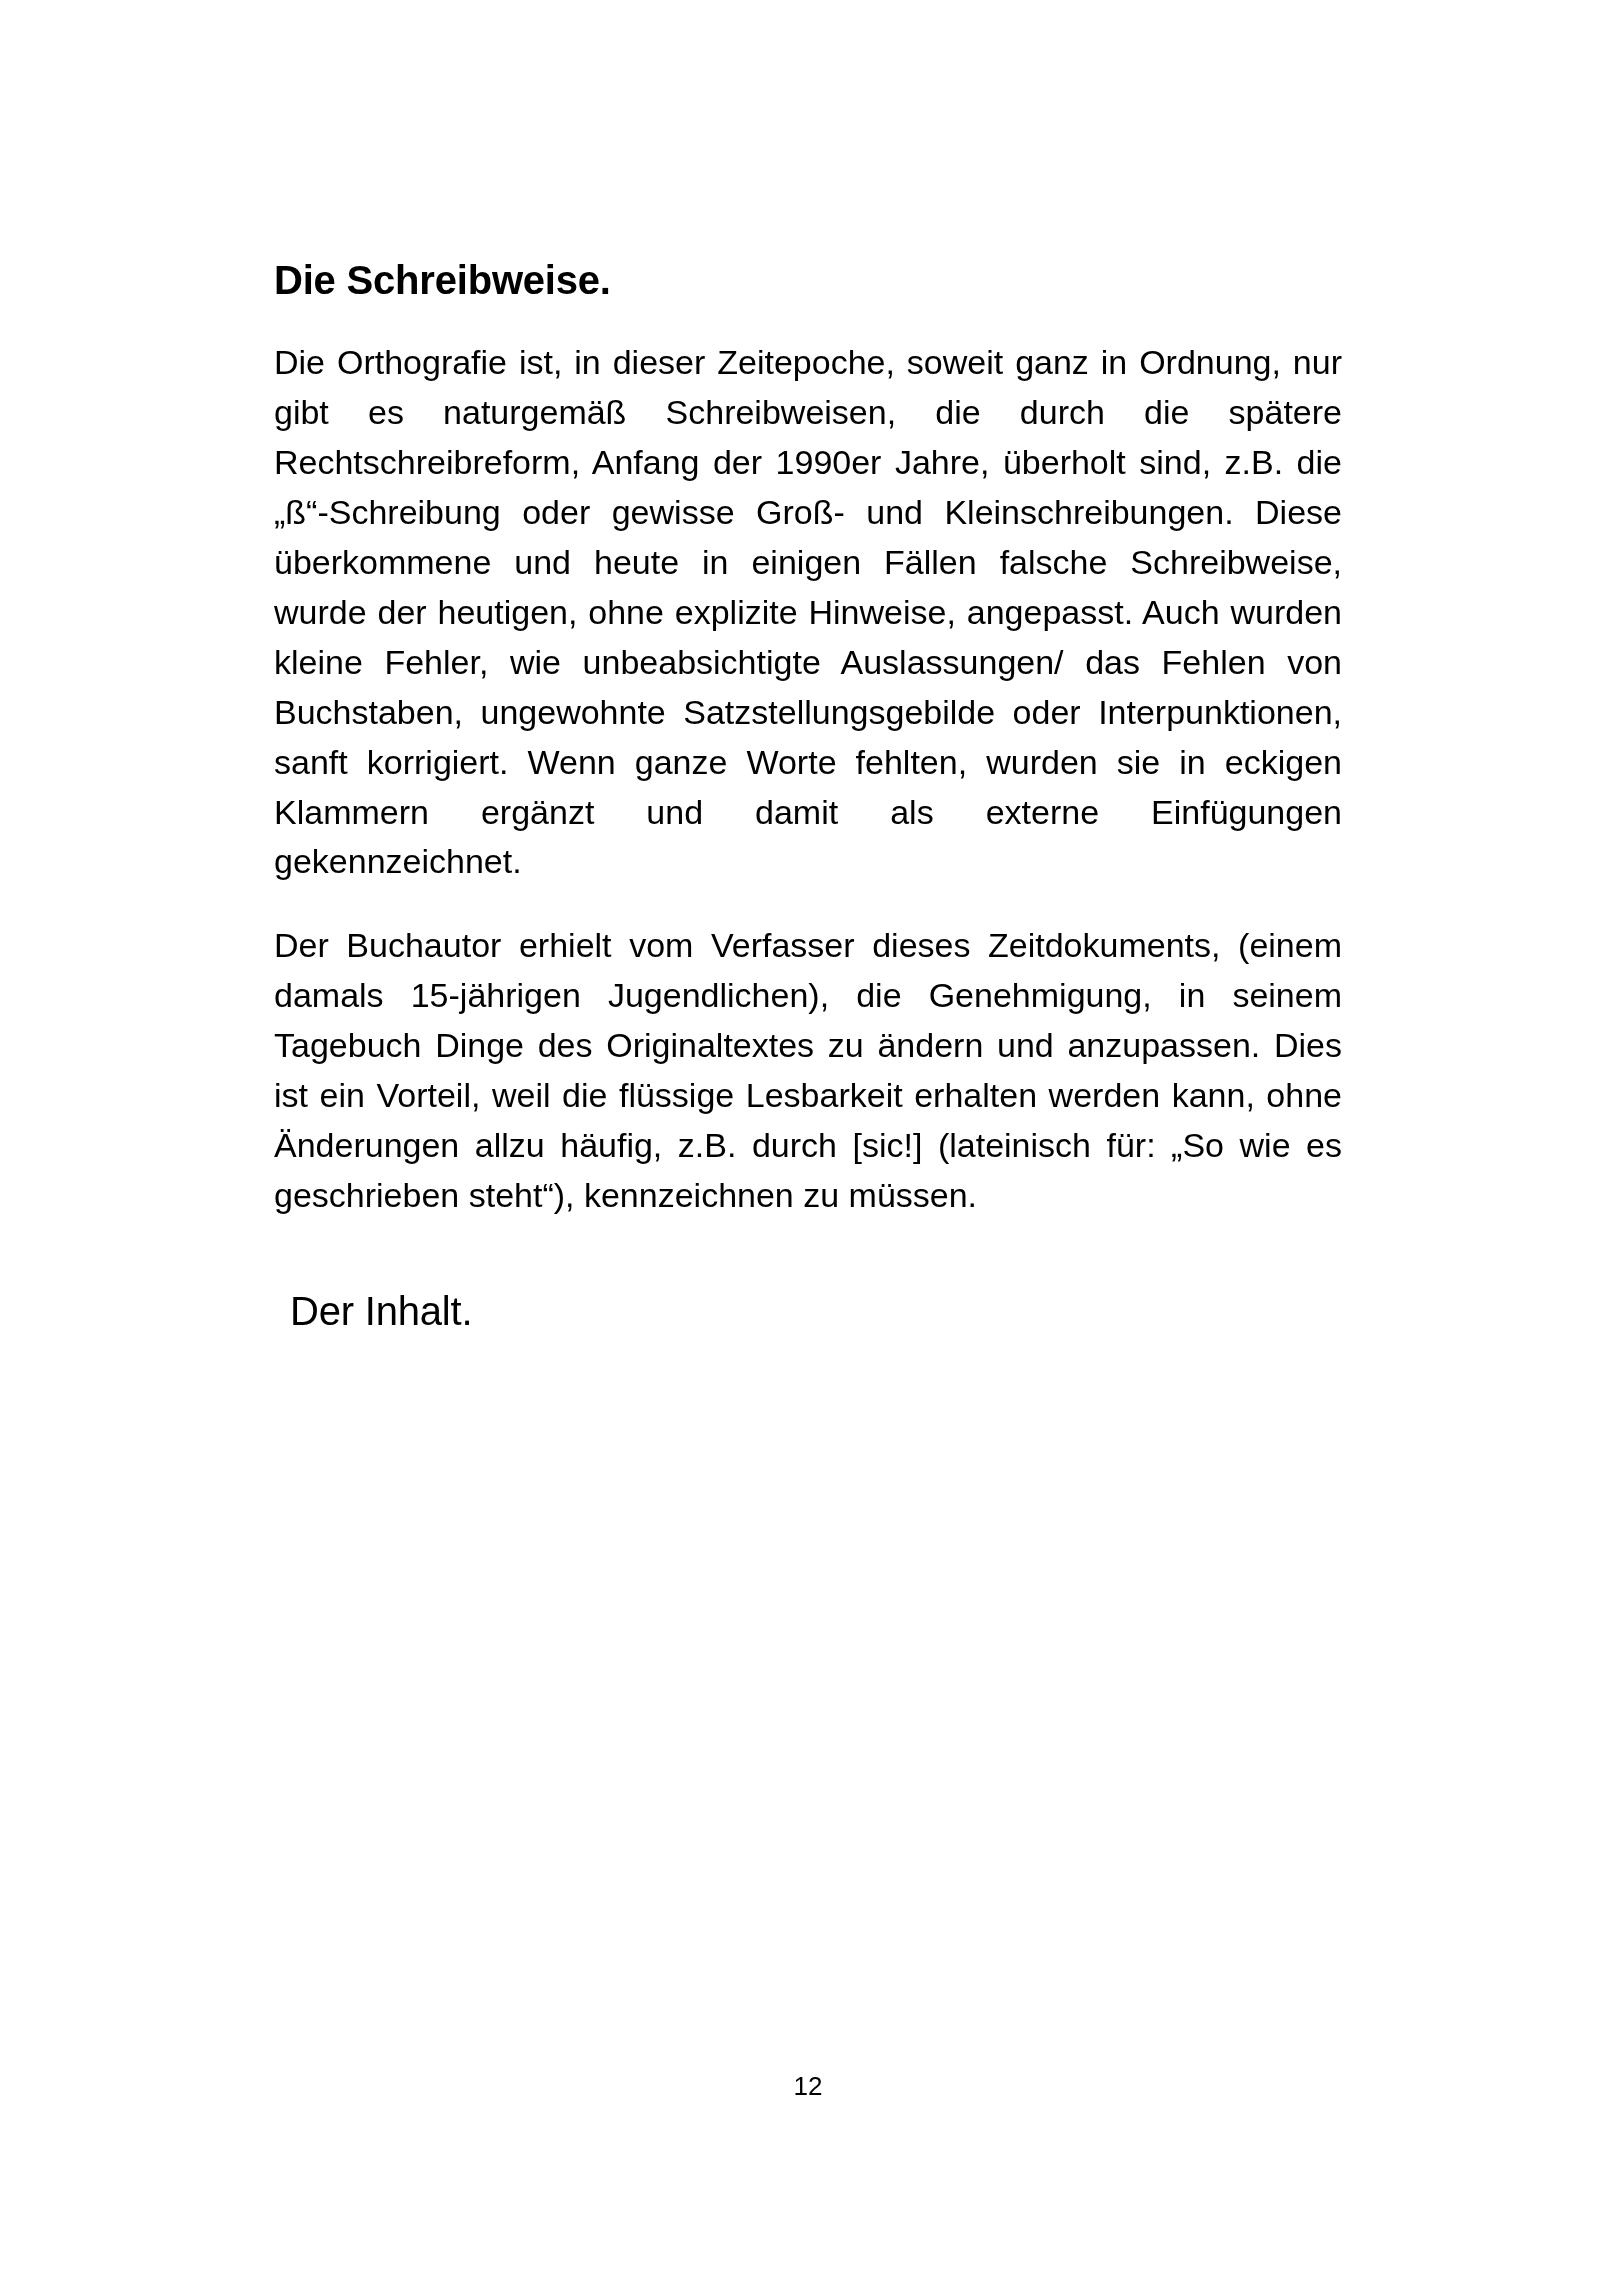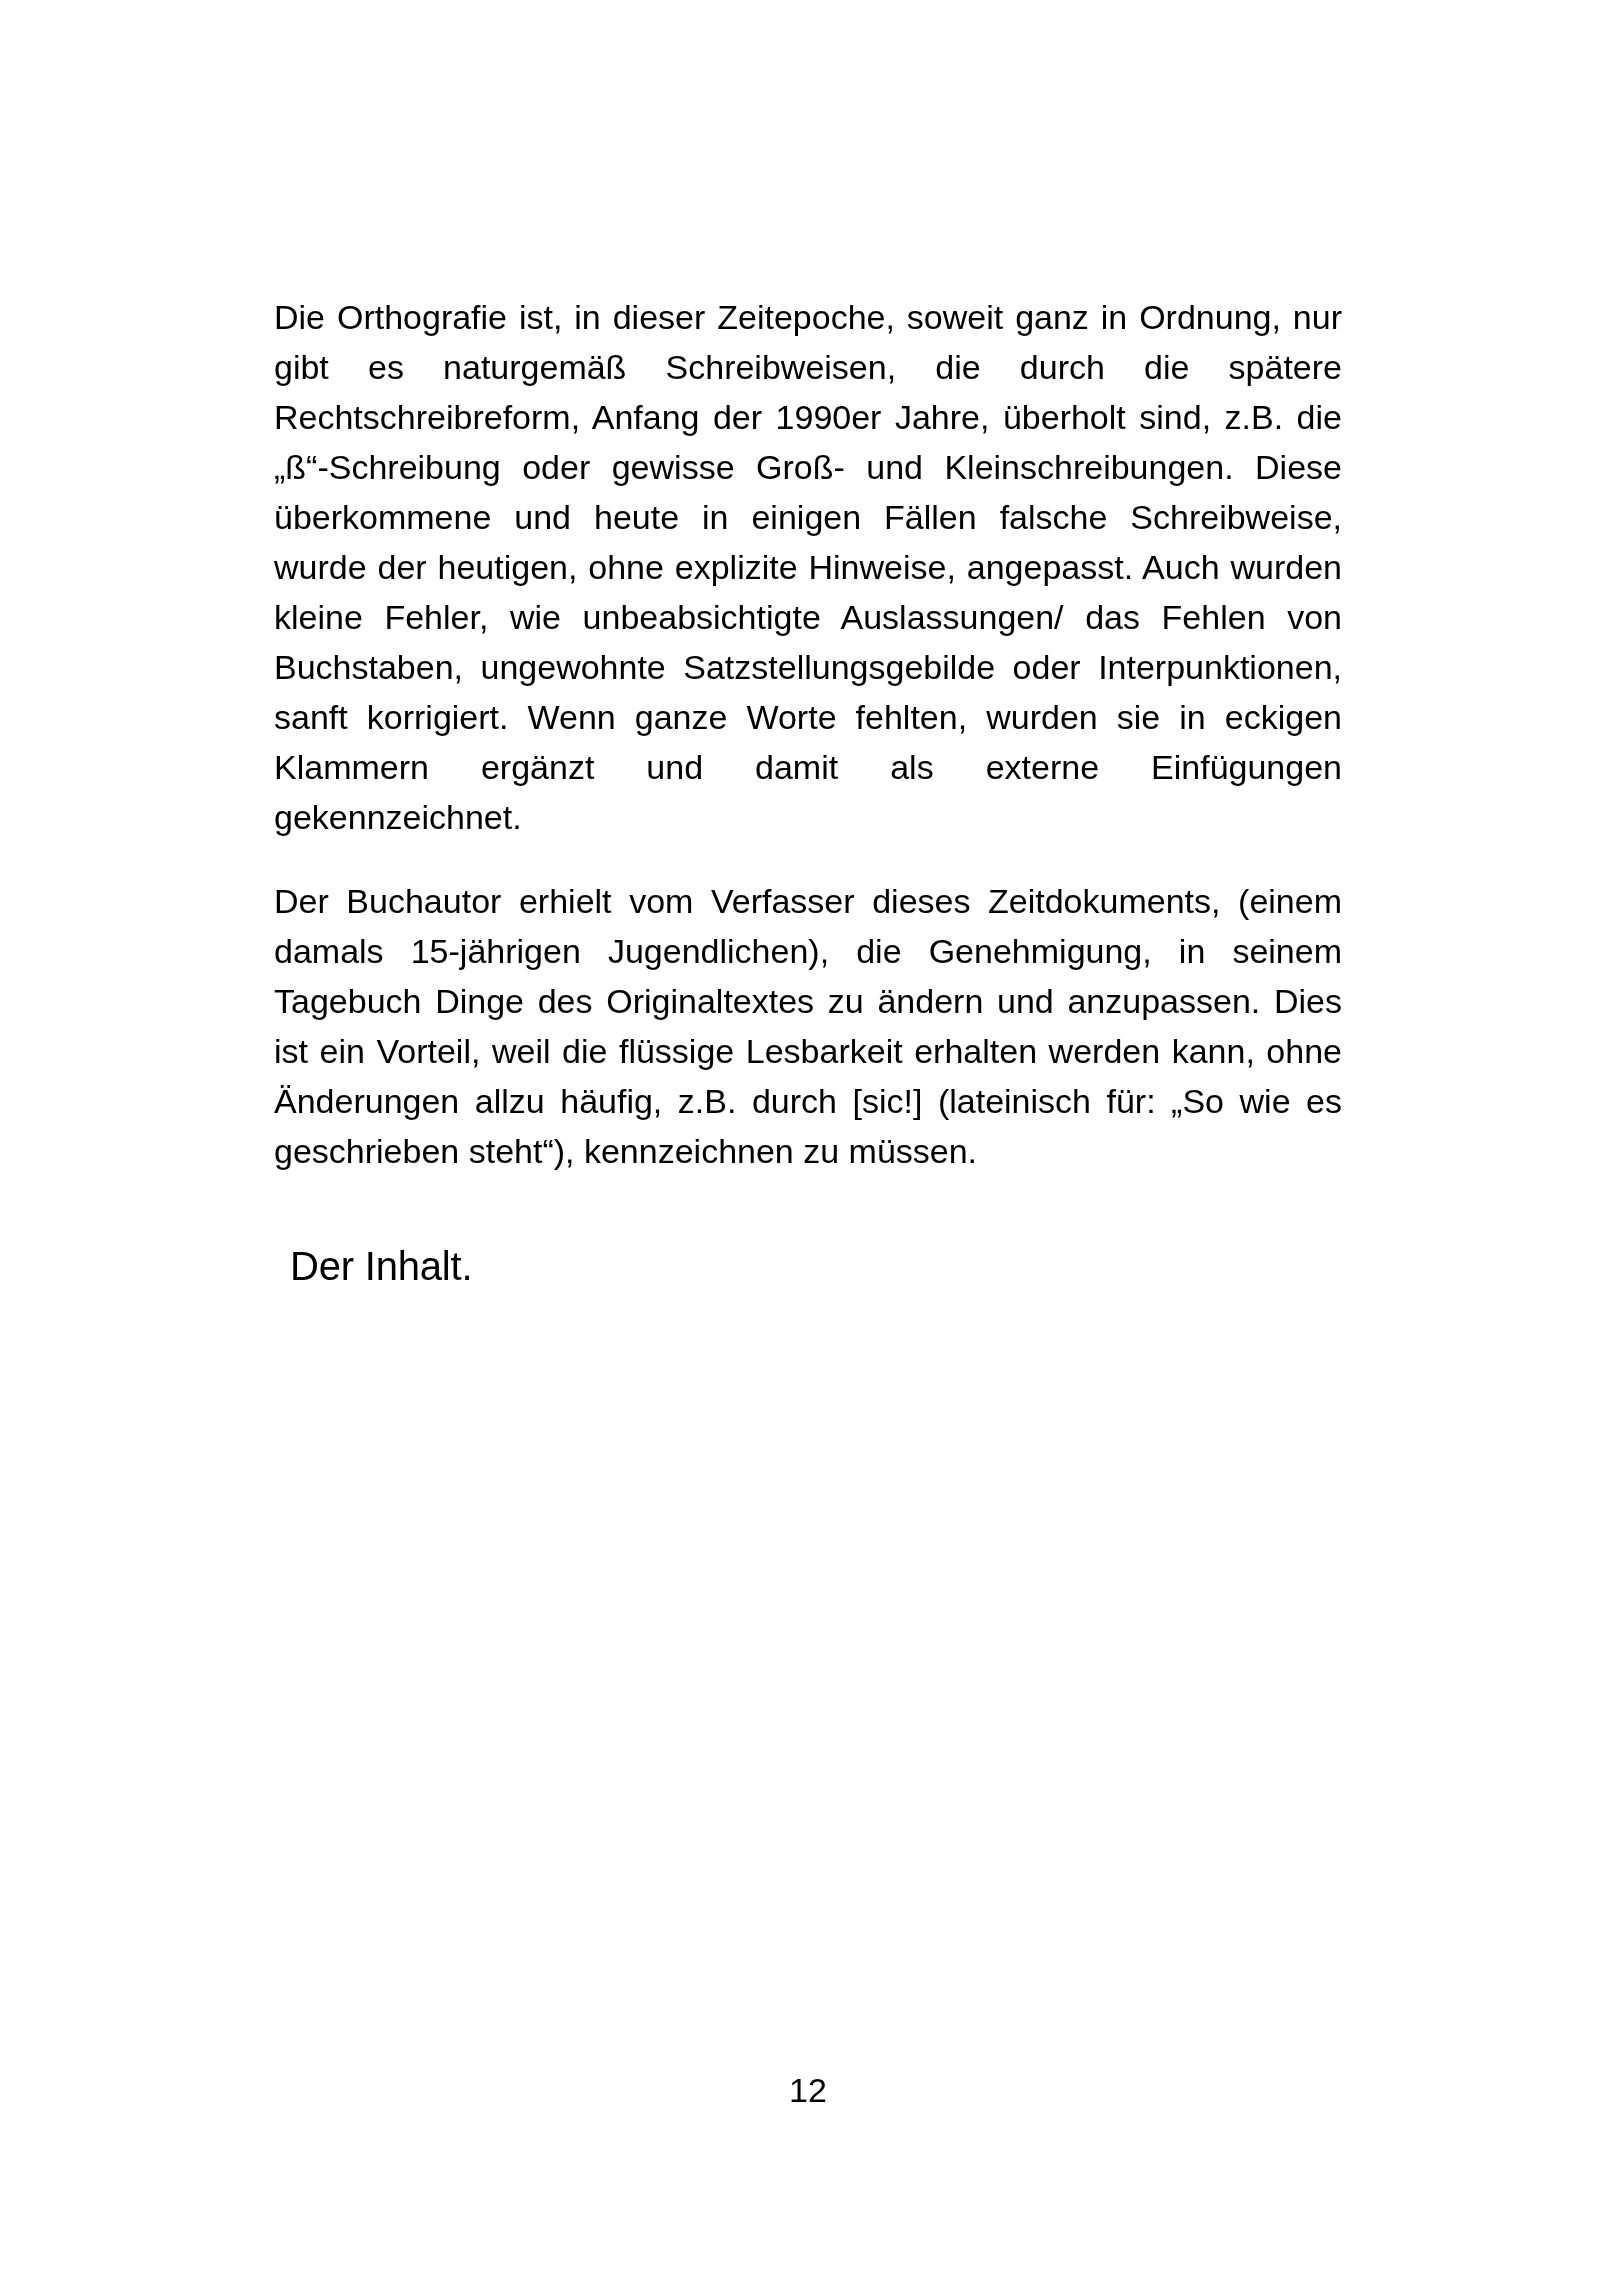--- a/index.html
+++ b/index.html
@@ -54,39 +54,40 @@
   .gap-after-heading { height: 35px; }
   .gap-para { height: 34px; }
   .gap-before-heading2 { height: 52px; }
   .gap-after-heading2 { height: 39px; }
   .folio {
     position: absolute;
     left: 0;
     top: 2073px;
     width: 1616px;
     text-align: center;
-    font-size: 34px;
+    font-size: 26px;
     line-height: 1;
   }
   .last-line-justify {
     text-align: justify;
   }
   .last-line-justify::after {
     content: "";
     display: inline-block;
     width: 100%;
   }
 </style>
 </head>
 <body>
 
 <div class="page">
 
   <div class="content">
 
+    <h1 class="heading">Die Schreibweise.</h1>
 
     <div class="gap-after-heading"></div>
 
     <p class="para">Die Orthografie ist, in dieser Zeitepoche, soweit ganz in Ordnung, nur gibt es naturgemäß Schreibweisen, die durch die spätere Rechtschreibreform, Anfang der 1990er Jahre, überholt sind, z.B. die „ß“-Schreibung oder gewisse Groß- und Kleinschreibungen. Diese überkommene und heute in einigen Fällen falsche Schreibweise, wurde der heutigen, ohne explizite Hinweise, angepasst. Auch wurden kleine Fehler, wie unbeabsichtigte Auslassungen/ das Fehlen von Buchstaben, ungewohnte Satzstellungsgebilde oder Interpunktionen, sanft korrigiert. Wenn ganze Worte fehlten, wurden sie in eckigen Klammern ergänzt und damit als externe Einfügungen gekennzeichnet.</p>
 
     <div class="gap-para"></div>
 
     <p class="para">Der Buchautor erhielt vom Verfasser dieses Zeitdokuments, (einem damals 15-jährigen Jugendlichen), die Genehmigung, in seinem Tagebuch Dinge des Originaltextes zu ändern und anzupassen. Dies ist ein Vorteil, weil die flüssige Lesbarkeit erhalten werden kann, ohne Änderungen allzu häufig, z.B. durch [sic!] (lateinisch für: „So wie es geschrieben steht“), kennzeichnen zu müssen.</p>
 
     <div class="gap-before-heading2"></div>

